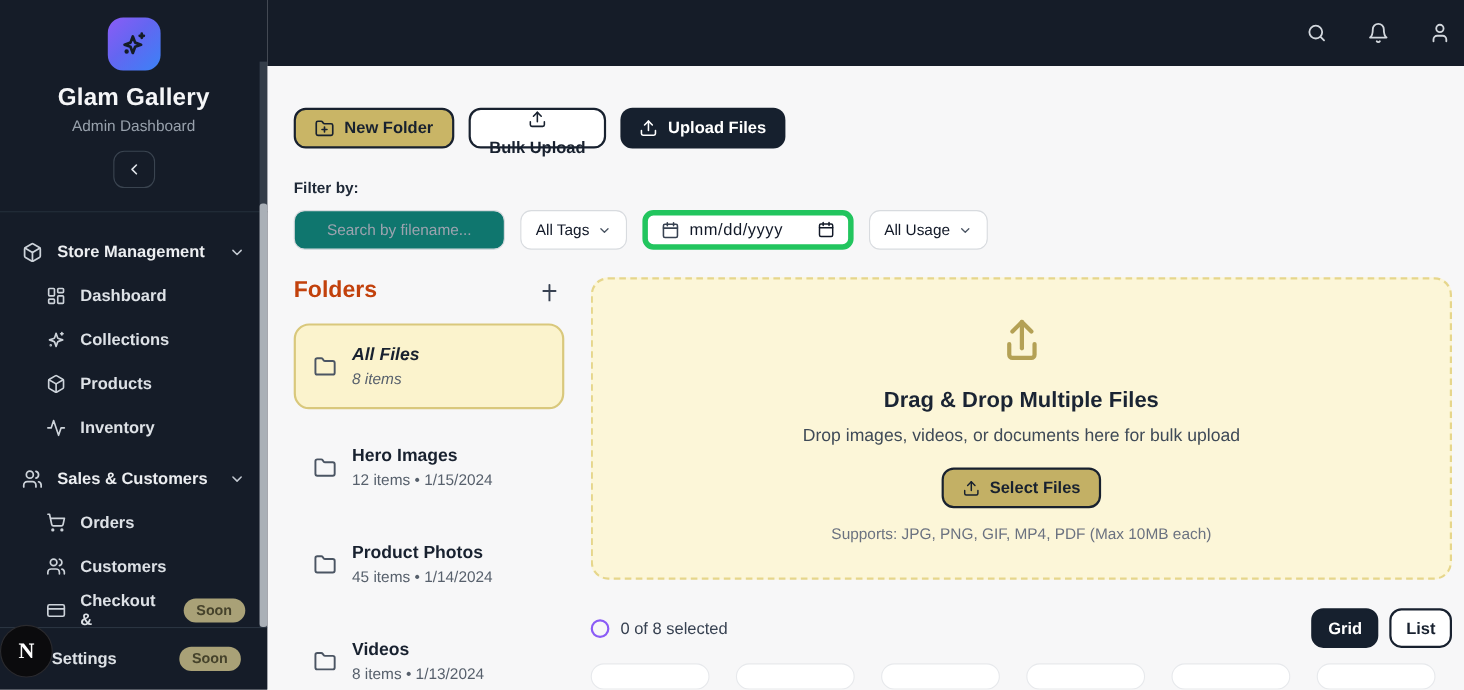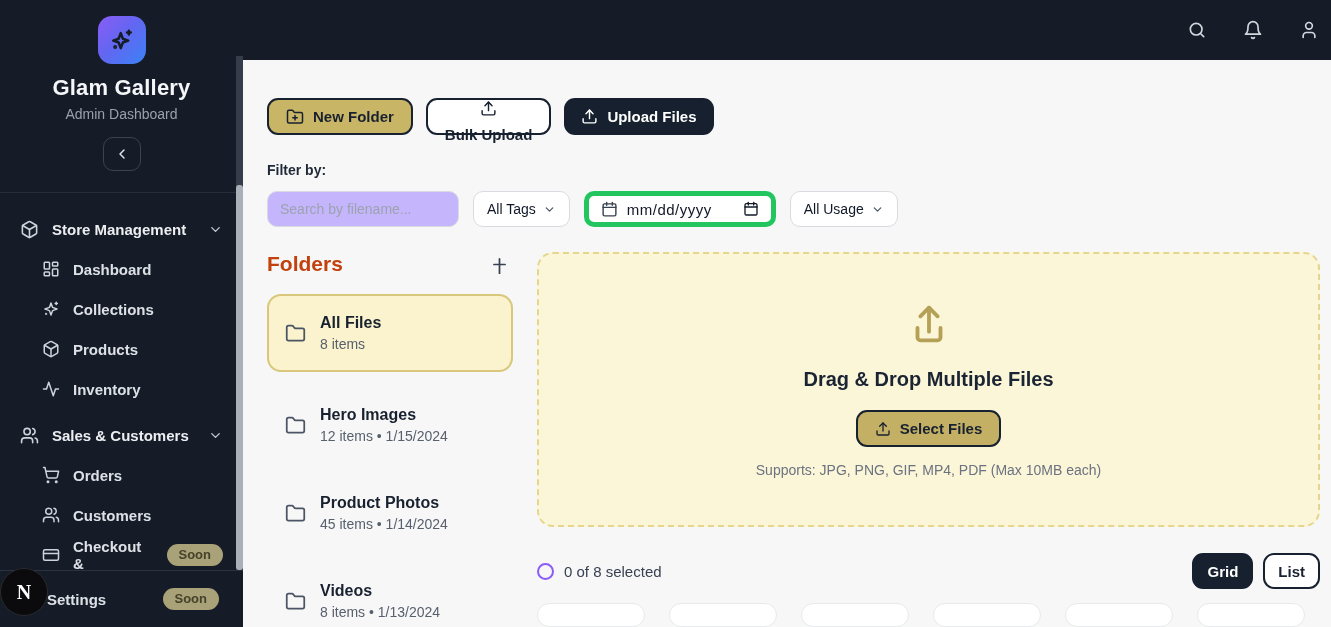--- a/index.html
+++ b/index.html
@@ -85,22 +85,22 @@
     padding:0 17px; font-size:15px; font-weight:700; cursor:pointer; border:none;
     font-family:inherit;
   }
   .btn-khaki { background:#c9b566; border:2px solid #18212f; color:#18212f; }
   .btn-outline { background:#ffffff; border:2px solid #18212f; color:#18212f;flex-direction:column; }
   .btn-dark { background:#16202e; color:#ffffff; }
 
   .filter-label { margin-top:27px; font-size:14px; font-weight:700; color:#1f2937; }
   .filter-row { margin-top:13px; display:flex; gap:14px; align-items:center; }
   .search-input {
-    width:192px; height:36px; border:1px solid #d8dbdf; border-radius:10px; background:#c4b5fd;
-    padding:0 12px; font-size:14px; color:#111827; font-family:inherit; outline:none;
+    width:192px; height:36px; border:1px solid #d8dbdf; border-radius:10px; background:#0f766e;
+    padding:0 12px; font-size:14px; color:#111827; font-family:inherit; outline:none;text-align:center;
   }
   .search-input::placeholder { color:#9ca3af; }
   .select-box {
     height:36px; border:1px solid #d8dbdf; border-radius:10px; background:#fff;
     display:flex; align-items:center; gap:7px; padding:0 13px; font-size:14px; color:#111827;
     cursor:pointer; font-weight:500;
   }
   .select-box .chev { color:#4b5563; }
   .date-box {
     width:192px; height:36px; border:5px solid #22c55e; border-radius:10px; background:#fff;
@@ -112,21 +112,21 @@
 
   .content-cols { display:flex; gap:24px; margin-top:25px; }
   .folders-col { width:246px; flex:none; }
   .folders-head { display:flex; align-items:center; justify-content:space-between; padding-right:4px; }
   .folders-title { font-size:21px; font-weight:800; color:#c2410c; }
   .folder-add { color:#374151; cursor:pointer; background:none; border:none; display:flex; }
   .folder-item {
     display:flex; align-items:center; gap:14px; padding:14px 16px; border-radius:14px;
     border:2px solid transparent; cursor:pointer; margin-top:18px;
   }
-  .folder-item.selected { background:#fbf3cd; border-color:#d9c87c; padding-top:18px; padding-bottom:18px; }
+  .folder-item.selected { background:#fbf3cd; border-color:#d9c87c; padding-top:18px; padding-bottom:18px;font-style:italic; }
   .folder-item .ficon { color:#4b5563; }
   .folder-name { font-size:16px; font-weight:700; color:#18212f; }
   .folder-meta { font-size:14px; color:#57606c; margin-top:4px; }
 
   .drop-col { flex:1; }
   .dropzone {
     height:275px; border-radius:16px; background:#fcf6d8; border:2px dashed #e6d68b;
     display:flex; flex-direction:column; align-items:center; justify-content:center;
     text-align:center;
   }
@@ -519,20 +519,21 @@
       </section>
 
       <section class="drop-col">
         <div class="dropzone">
           <span class="icon dz-icon">
               <svg class="ic" width="46" height="46">
                 <use href="#i-upload-big"></use>
               </svg>
             </span>
           <div class="dz-title">Drag &amp; Drop Multiple Files</div>
+          <div class="dz-subtitle">Drop images, videos, or documents here for bulk upload</div>
           <button class="btn btn-khaki dz-btn">
             <span class="icon">
                 <svg class="ic" width="16" height="16">
                   <use href="#i-upload"></use>
                 </svg>
               </span>
             <span>Select Files</span>
           </button>
           <div class="dz-hint">Supports: JPG, PNG, GIF, MP4, PDF (Max 10MB each)</div>
         </div>

